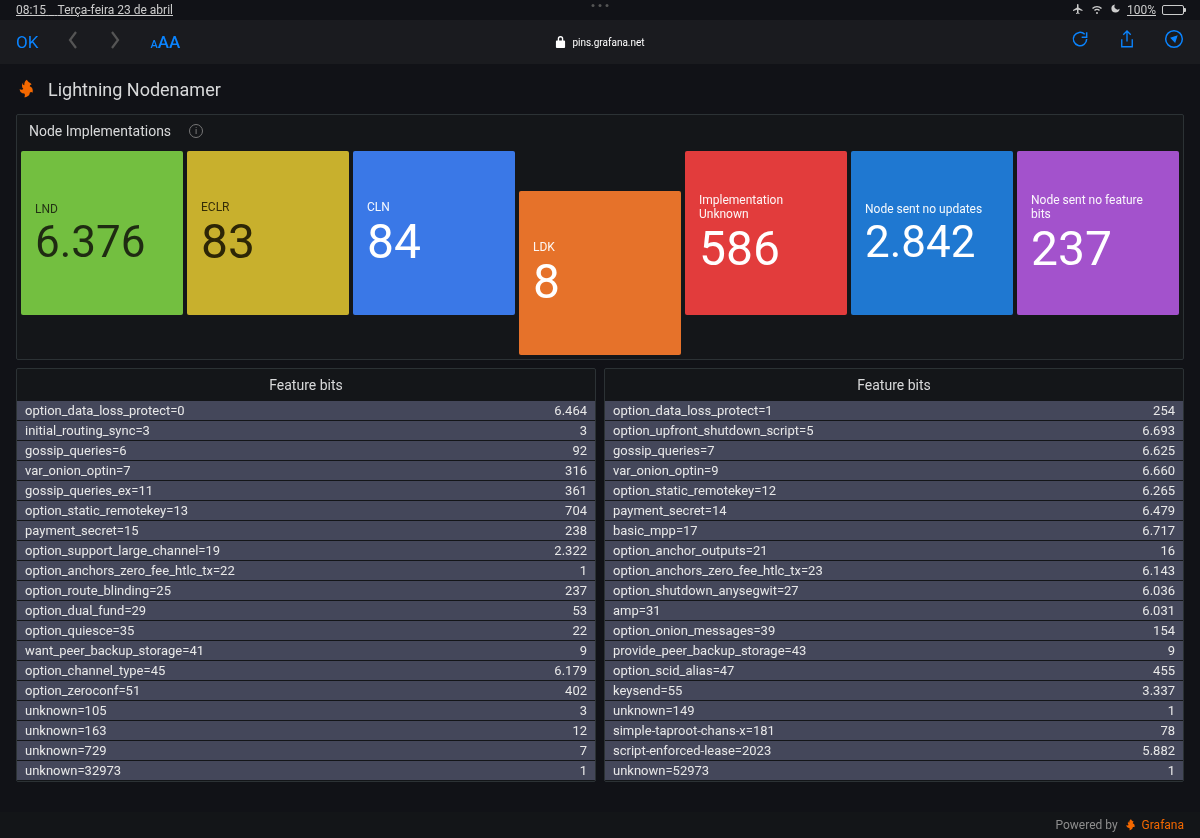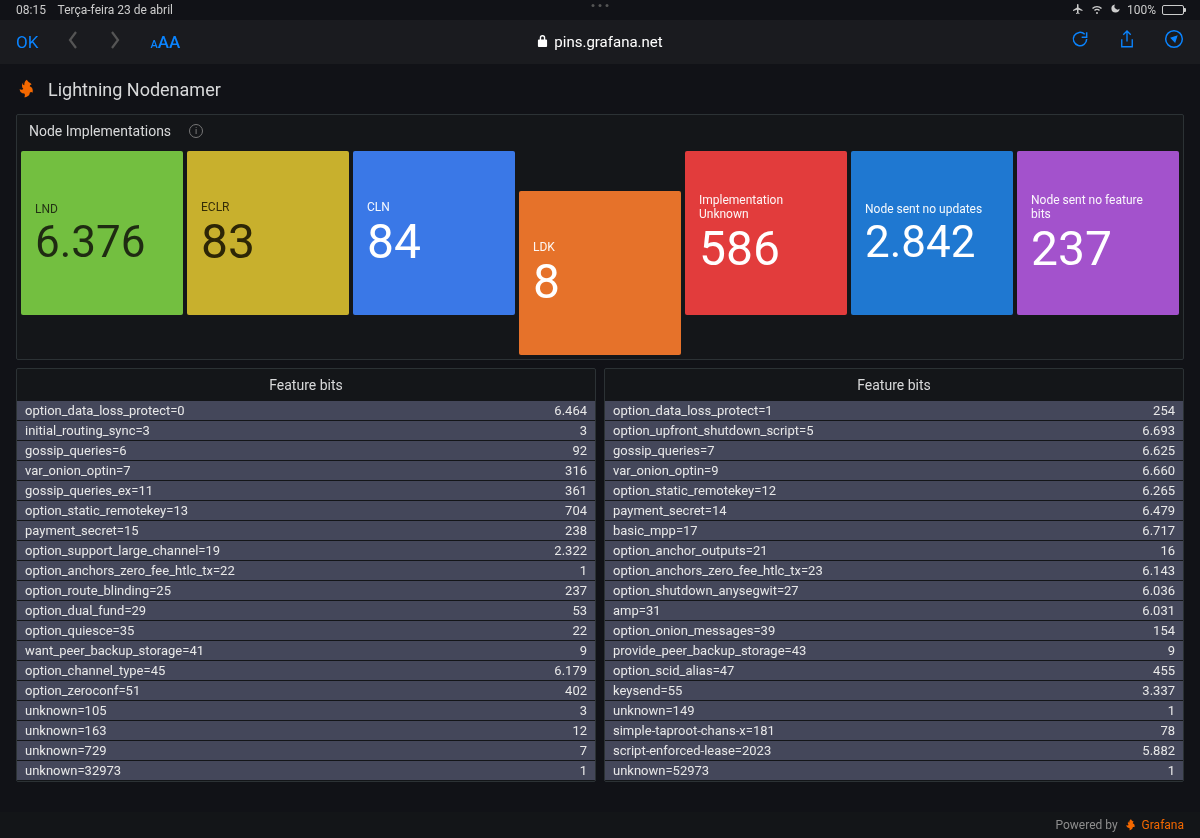--- a/index.html
+++ b/index.html
@@ -7,33 +7,33 @@
     width:1200px; height:838px;
     background:#111217;
     font-family:-apple-system,BlinkMacSystemFont,"Segoe UI",Roboto,sans-serif;
     color:#d8d9da;
     overflow:hidden;
   }
   
   .status-bar {
     height:20px; display:flex; justify-content:space-between;
     align-items:center; font-size:12px; color:#ccc;
-    padding:0 16px; background:#111217;
+    padding:0 16px; background:#111217;text-decoration:underline;
   }
   .status-right { display:flex; align-items:center; gap:6px; }
   .battery { width:22px; height:10px; border:1px solid #ccc; border-radius:2px; position:relative; }
   .battery::after { content:""; position:absolute; right:-3px; top:2px; width:2px; height:4px; background:#ccc; border-radius:0 1px 1px 0;}
   .battery-fill { background:#ccc; height:100%; width:100%; border-radius:1px;}
   
   .nav-bar {
     height:44px; display:flex; align-items:center; padding:0 16px;
     background:#1a1b1f;
   }
   .nav-left { display:flex; align-items:center; gap:28px; flex:1; }
-  .nav-center { flex:2; display:flex; justify-content:center; align-items:center; gap:6px; color:#fff; font-size:15px;}
+  .nav-center { flex:2; display:flex; justify-content:center; align-items:center; gap:6px; color:#fff; font-size:10px;}
   .nav-right { flex:1; display:flex; justify-content:flex-end; gap:28px; }
   .nav-btn { color:#0a84ff; font-size:17px; cursor:pointer; }
   .nav-btn.disabled { color:#555; }
   .nav-icon svg { stroke:#0a84ff; fill:none; }
   
   .dash-header {
     display:flex; align-items:center; gap:10px;
     padding:14px 16px;
   }
   .grafana-icon { width:22px; height:22px; color:#f46800; }

